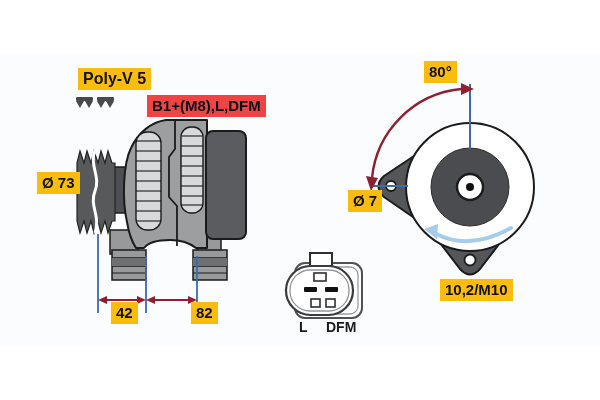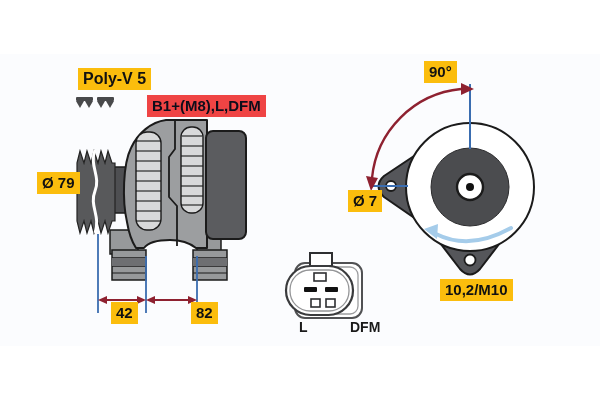--- a/index.html
+++ b/index.html
@@ -154,21 +154,21 @@
       <rect x="314" y="273" width="12" height="8" fill="#ffffff" stroke="#2E2F31" stroke-width="1.6"></rect>
       <rect x="304" y="287" width="13" height="5" rx="1" fill="#111111"></rect>
       <rect x="325" y="287" width="13" height="5" rx="1" fill="#111111"></rect>
       <rect x="311" y="299" width="9" height="8" fill="#ffffff" stroke="#2E2F31" stroke-width="1.6"></rect>
       <rect x="326" y="299" width="9" height="8" fill="#ffffff" stroke="#2E2F31" stroke-width="1.6"></rect>
     </g>
   </svg>
 
   <div class="chip big" style="left:78px;top:68px;">Poly-V 5</div>
   <div class="chip blue" style="left:147px;top:95px;">B1+(M8),L,DFM</div>
-  <div class="chip" style="left:37px;top:172px;">Ø 79</div>
+  <div class="chip" style="left:37px;top:172px;">Ø 73</div>
   <div class="chip" style="left:111px;top:302px;">42</div>
   <div class="chip" style="left:165px;top:302px;margin-left:26px;">82</div>
-  <div class="chip" style="left:424px;top:61px;">90°</div>
+  <div class="chip" style="left:424px;top:61px;">80°</div>
   <div class="chip" style="left:348px;top:190px;">Ø 7</div>
   <div class="chip" style="left:440px;top:279px;">10,2/M10</div>
   <div class="plain-label" style="left:299px;top:319px;">L</div>
-  <div class="plain-label" style="left:326px;top:319px;margin-left:24px;">DFM</div>
+  <div class="plain-label" style="left:326px;top:319px;">DFM</div>
 </div>
 
 </body></html>

